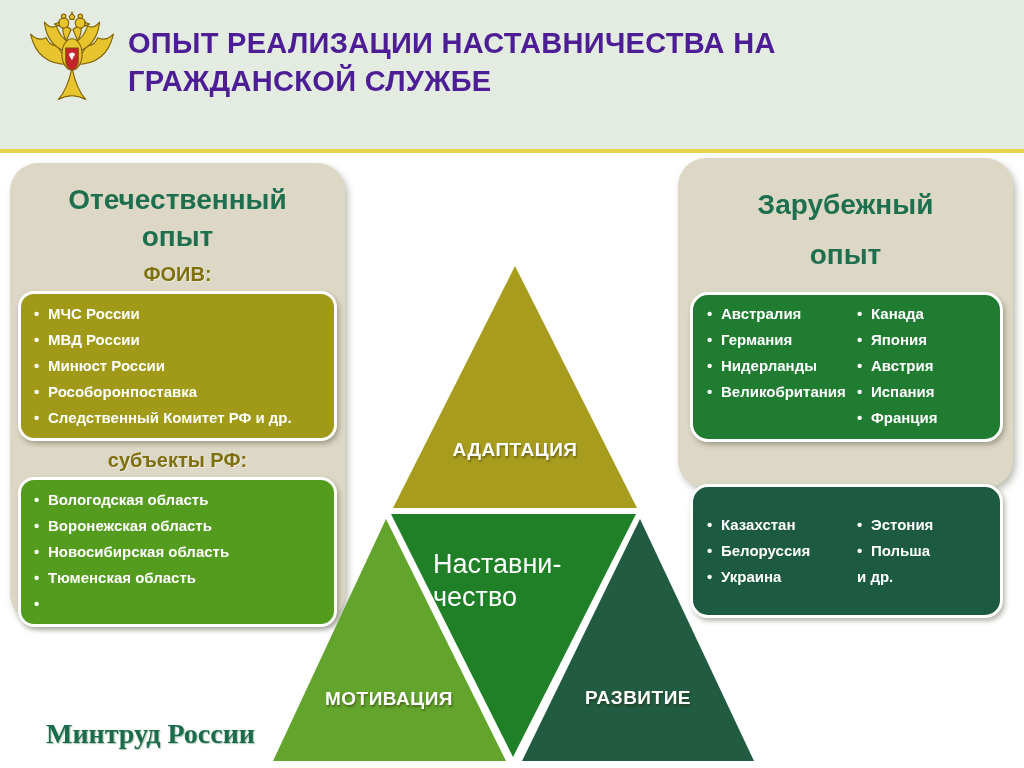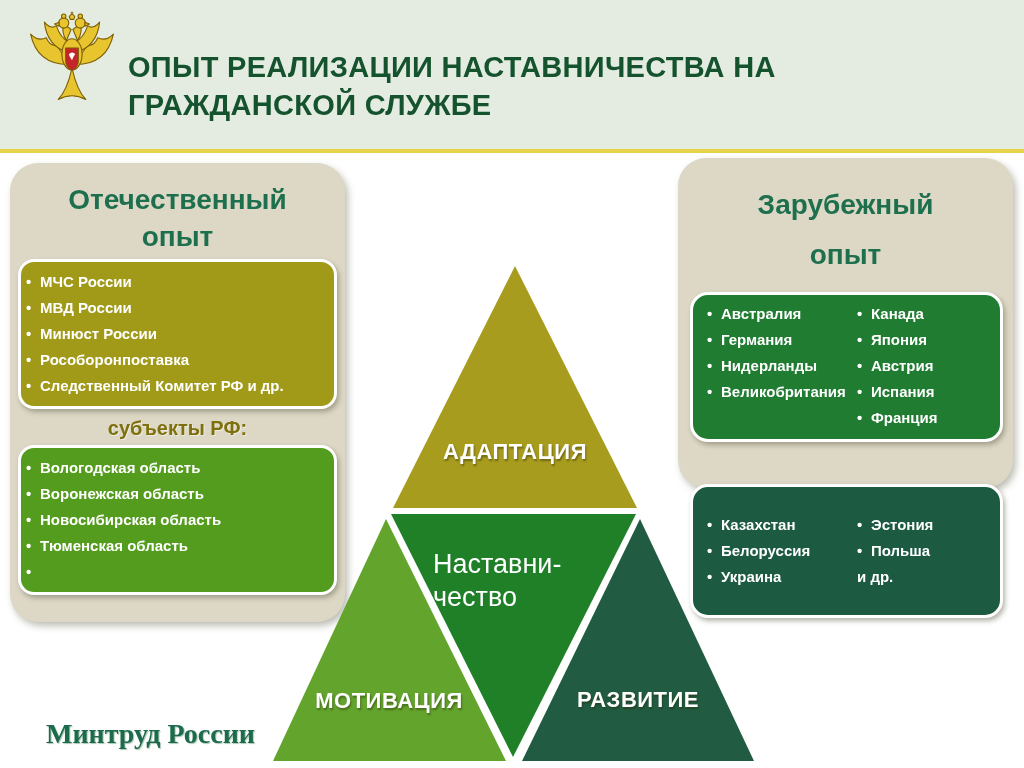--- a/index.html
+++ b/index.html
@@ -2,55 +2,55 @@
 <html><head>
 <meta charset="utf-8">
 <style>
   html,body{margin:0;padding:0;background:#fff;}
   .slide{position:relative;width:1024px;height:768px;background:#ffffff;
          font-family:"Liberation Sans",sans-serif;overflow:hidden;}
 
   
   .header{position:absolute;left:0;top:0;width:1024px;height:149px;background:#e4ece2;}
   .emblem{position:absolute;left:26px;top:8px;width:92px;height:112px;}
-  .header-title{position:absolute;left:128px;top:48px;width:680px;
-                font-size:29px;font-weight:bold;color:#14532d;line-height:38px;letter-spacing:.3px;}
+  .header-title{position:absolute;left:128px;top:24px;width:680px;
+                font-size:29px;font-weight:bold;color:#4c1d95;line-height:38px;letter-spacing:.3px;}
   .yellow-line{position:absolute;left:0;top:149px;width:1024px;height:4px;background:#e7d34a;}
 
   
   .panel{position:absolute;background:#ddd8c5;border-radius:28px;
          box-shadow:3px 4px 7px rgba(110,110,95,.45);z-index:1;}
   .panel.left{left:10px;top:163px;width:335px;height:459px;}
   .panel.right{left:678px;top:158px;width:335px;height:330px;}
   .panel-title{font-weight:bold;font-size:28px;color:#1d6f4e;text-align:center;}
   .panel.left .panel-title{margin-top:18px;line-height:37px;}
   .panel.right .panel-title{margin-top:22px;line-height:50px;}
   .section-label{font-weight:bold;font-size:20px;color:#7e700d;text-align:center;
                  margin-top:6px;line-height:26px;text-shadow:1px 1px 0 rgba(255,255,255,.5);}
 
   .list-box{margin:4px 8px 0 8px;border:3px solid #ffffff;border-radius:16px;
-            padding:7px 0 7px 5px;box-shadow:2px 3px 5px rgba(90,90,70,.45);}
+            padding:7px 0 7px 13px;box-shadow:2px 3px 5px rgba(90,90,70,.45);}
   .list-box .li{font-size:15px;font-weight:bold;color:#ffffff;line-height:26px;white-space:nowrap;}
   .blt{display:inline-block;width:14px;}
   .blt::before{content:"\2022";}
   .olive-box{background:#a09a18;}
   .green-box{background:#549c1e;}
 
   .country-box{margin:0 10px 0 12px;border:3px solid #ffffff;border-radius:18px;
                box-shadow:2px 3px 5px rgba(90,90,70,.45);display:flex;padding:6px 0 6px 14px;}
   .country-box .col{display:block;}
   .country-box .col1{width:150px;}
   .country-box .col2{flex:1;}
   .country-box .li{font-size:15px;font-weight:bold;color:#ffffff;line-height:26px;white-space:nowrap;}
   .box1{margin-top:12px;background:#1f7c31;height:132px;}
   .box2{margin-top:42px;background:#1c5a42;height:116px;align-items:center;}
 
   
   .pyramid-svg{position:absolute;left:0;top:0;width:1024px;height:768px;z-index:3;pointer-events:none;}
-  .tri-label{position:absolute;z-index:4;color:#ffffff;font-weight:bold;font-size:22px;
+  .tri-label{position:absolute;z-index:4;color:#ffffff;font-weight:bold;font-size:19px;
              text-align:center;letter-spacing:.5px;text-shadow:1px 2px 2px rgba(40,40,0,.45);}
   .label-adaptation{left:425px;top:439px;width:180px;}
   .label-motivation{left:309px;top:688px;width:160px;}
   .label-development{left:558px;top:687px;width:160px;}
   .label-mentoring{position:absolute;z-index:4;left:433px;top:548px;width:160px;
                    color:#ffffff;font-weight:normal;font-size:27px;line-height:33px;text-align:left;}
 
   
   .footer-logo{position:absolute;left:46px;top:718px;font-family:"Liberation Serif",serif;
                font-weight:bold;font-size:28px;color:#1c6b4d;z-index:2;
@@ -92,20 +92,21 @@
     </svg>
     <div class="header-title">ОПЫТ РЕАЛИЗАЦИИ НАСТАВНИЧЕСТВА НА ГРАЖДАНСКОЙ СЛУЖБЕ</div>
   </div>
   <div class="yellow-line"></div>
 
   <div class="panel left">
     <div class="panel-title">
       <div>Отечественный</div>
       <div>опыт</div>
     </div>
+    <div class="section-label">ФОИВ:</div>
     <div class="list-box olive-box">
       <div class="li"><span class="blt"></span><span>МЧС России</span></div>
       <div class="li"><span class="blt"></span><span>МВД России</span></div>
       <div class="li"><span class="blt"></span><span>Минюст России</span></div>
       <div class="li"><span class="blt"></span><span>Рособоронпоставка</span></div>
       <div class="li"><span class="blt"></span><span>Следственный Комитет РФ и др.</span></div>
     </div>
     <div class="section-label">субъекты РФ:</div>
     <div class="list-box green-box">
       <div class="li"><span class="blt"></span><span>Вологодская область</span></div>

